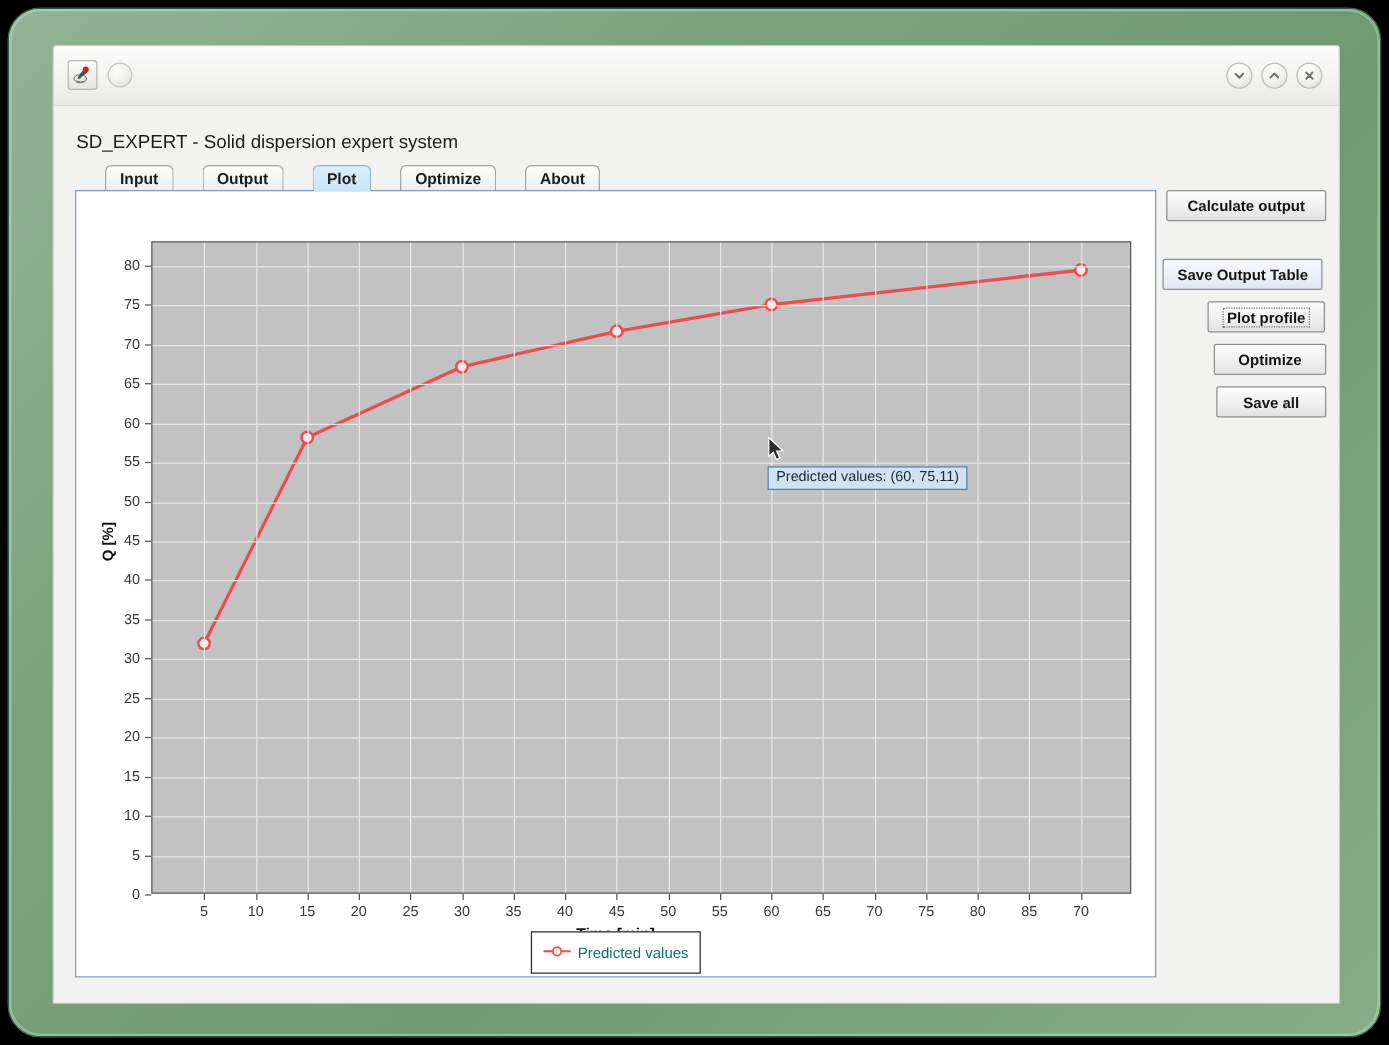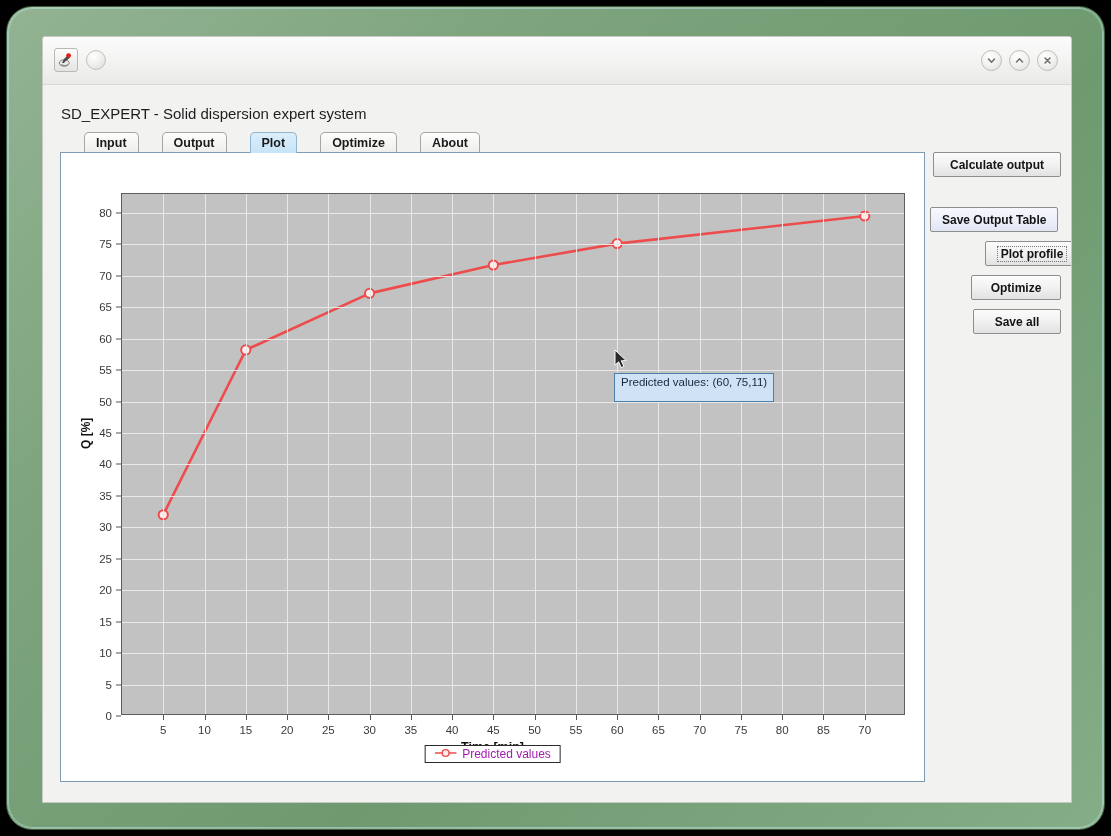--- a/index.html
+++ b/index.html
@@ -183,40 +183,40 @@
     font-size: 12.5px; font-weight: bold; color: #111;
   }
 
   
   #series-svg { position: absolute; inset: 0; overflow: visible; }
 
   
   #tooltip {
     position: absolute;
     left: 553px; top: 220px;
-    padding: 2px 6px 13px 6px;
+    padding: 2px 6px 3px 6px;
     background: #cfe3f5;
     border: 1px solid #4f7ea8;
     font-size: 11.5px; color: #15293d;
     white-space: nowrap;
   }
   
   #cursor { position: absolute; left: 553px; top: 196px; }
 
   
   #legend {
     position: absolute;
     left: 50%; transform: translateX(-50%);
     top: 592px;
-    height: 18px;
+    height: 34px;
     padding: 0 9px;
     display: flex; align-items: center; gap: 6px;
     background: #ffffff;
     border: 1px solid #2a2a2a;
-    font-size: 12px; color: #a21caf;
+    font-size: 12px; color: #0f766e;
   }
 
   
   #sidebar { position: absolute; left: 890px; top: 67px; width: 128px; }
   .sbtn {
     display: block;
     margin-bottom: 9px;
     height: 25px;
     padding: 0 7px;
     font-family: "Liberation Sans", sans-serif;
@@ -225,21 +225,21 @@
     border: 1px solid #8e8e8e;
     border-radius: 2px;
     cursor: pointer;
     white-space: nowrap;
   }
   .sbtn.light { background: linear-gradient(to bottom,#f6f8fd 0%, #eef1fa 46%, #e1e6f4 100%); margin-top: 30px; }
   .sbtn-inner { display:inline-block; padding:0 4px; }
   .sbtn.focused .sbtn-inner { border: 1px dotted #777; padding: 0 3px; }
   #btn-calculate { width: 128px; margin-left: 0; }
   #btn-save      { width: 128px; margin-left: -3px; }
-  #btn-plot      { width: 94px;  margin-left: 52px; }
+  #btn-plot      { width: 94px;  margin-left: 33px; }
   #btn-optimize  { width: 90px;  margin-left: 38px; }
   #btn-reset     { width: 88px;  margin-left: 40px; }
 </style>
 </head>
 <body>
 
 <div id="desktop">
   <div id="window-frame">
 
     <div id="client">

